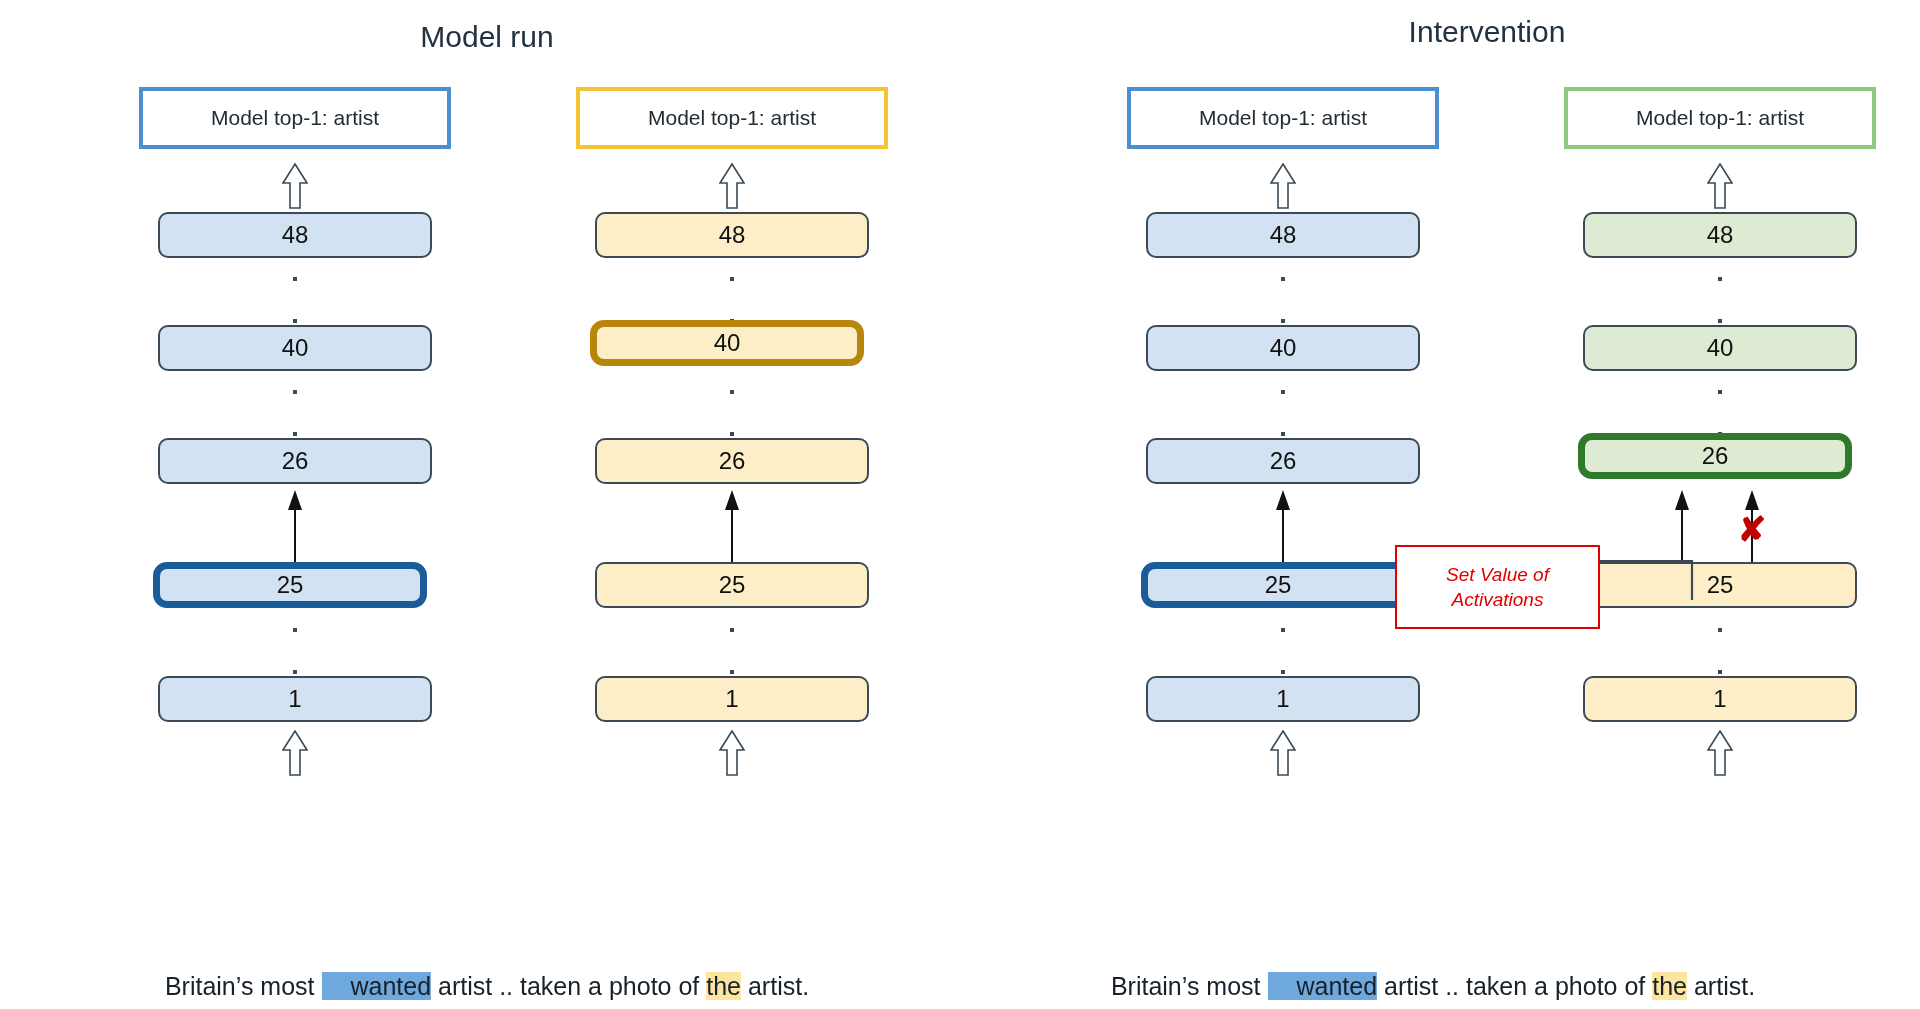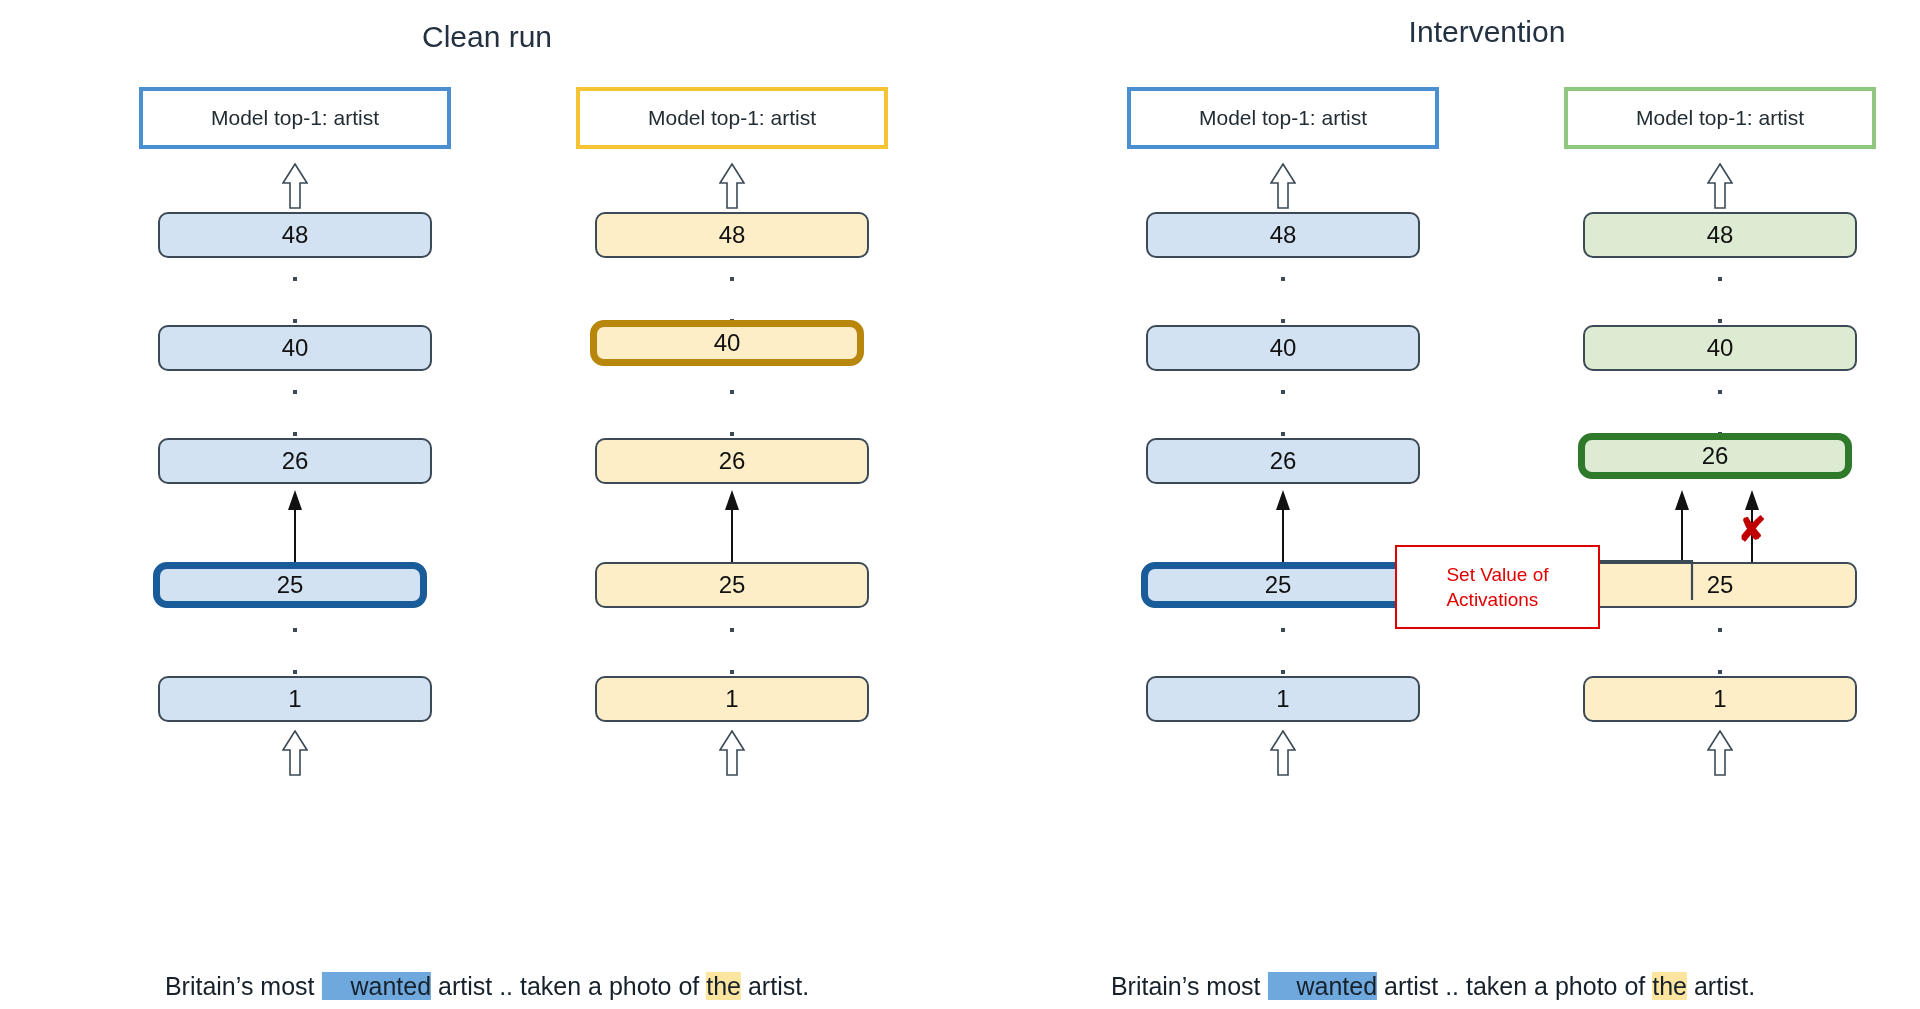--- a/index.html
+++ b/index.html
@@ -104,24 +104,26 @@
 
   
   .callout {
     position: absolute;
     box-sizing: border-box;
     border: 2px solid #e10000;
     background: #ffffff;
     color: #e10000;
     font-size: 19px;
     line-height: 1.32;
+    text-align: center;
     display: flex;
     align-items: center;
     justify-content: center;
     z-index: 20;
+    font-style: italic;
   }
 
   
   .connector {
     position: absolute;
     z-index: 5;
   }
 
   
   .red-x {
@@ -142,21 +144,21 @@
     color: #16212b;
     white-space: nowrap;
     transform: translateX(-50%);
   }
   .hl-wanted { background: #6fa8dc; padding-left: 29px; }
   .hl-the    { background: #fde5a0; }
 </style>
 </head>
 <body>
 
-<div class="panel-title" style="left:487px; top:20px;">Clean run</div>
+<div class="panel-title" style="left:487px; top:20px;">Model run</div>
 <div class="panel-title" style="left:1487px; top:15px;">Intervention</div>
 
 <div class="pred-box blue" style="left:139px; top:87px;">
   <span>Model top-1: artist</span>
 </div>
 <div class="pred-box yellow" style="left:576px; top:87px;">
   <span>Model top-1: artist</span>
 </div>
 <div class="pred-box blue" style="left:1127px; top:87px;">
   <span>Model top-1: artist</span>

